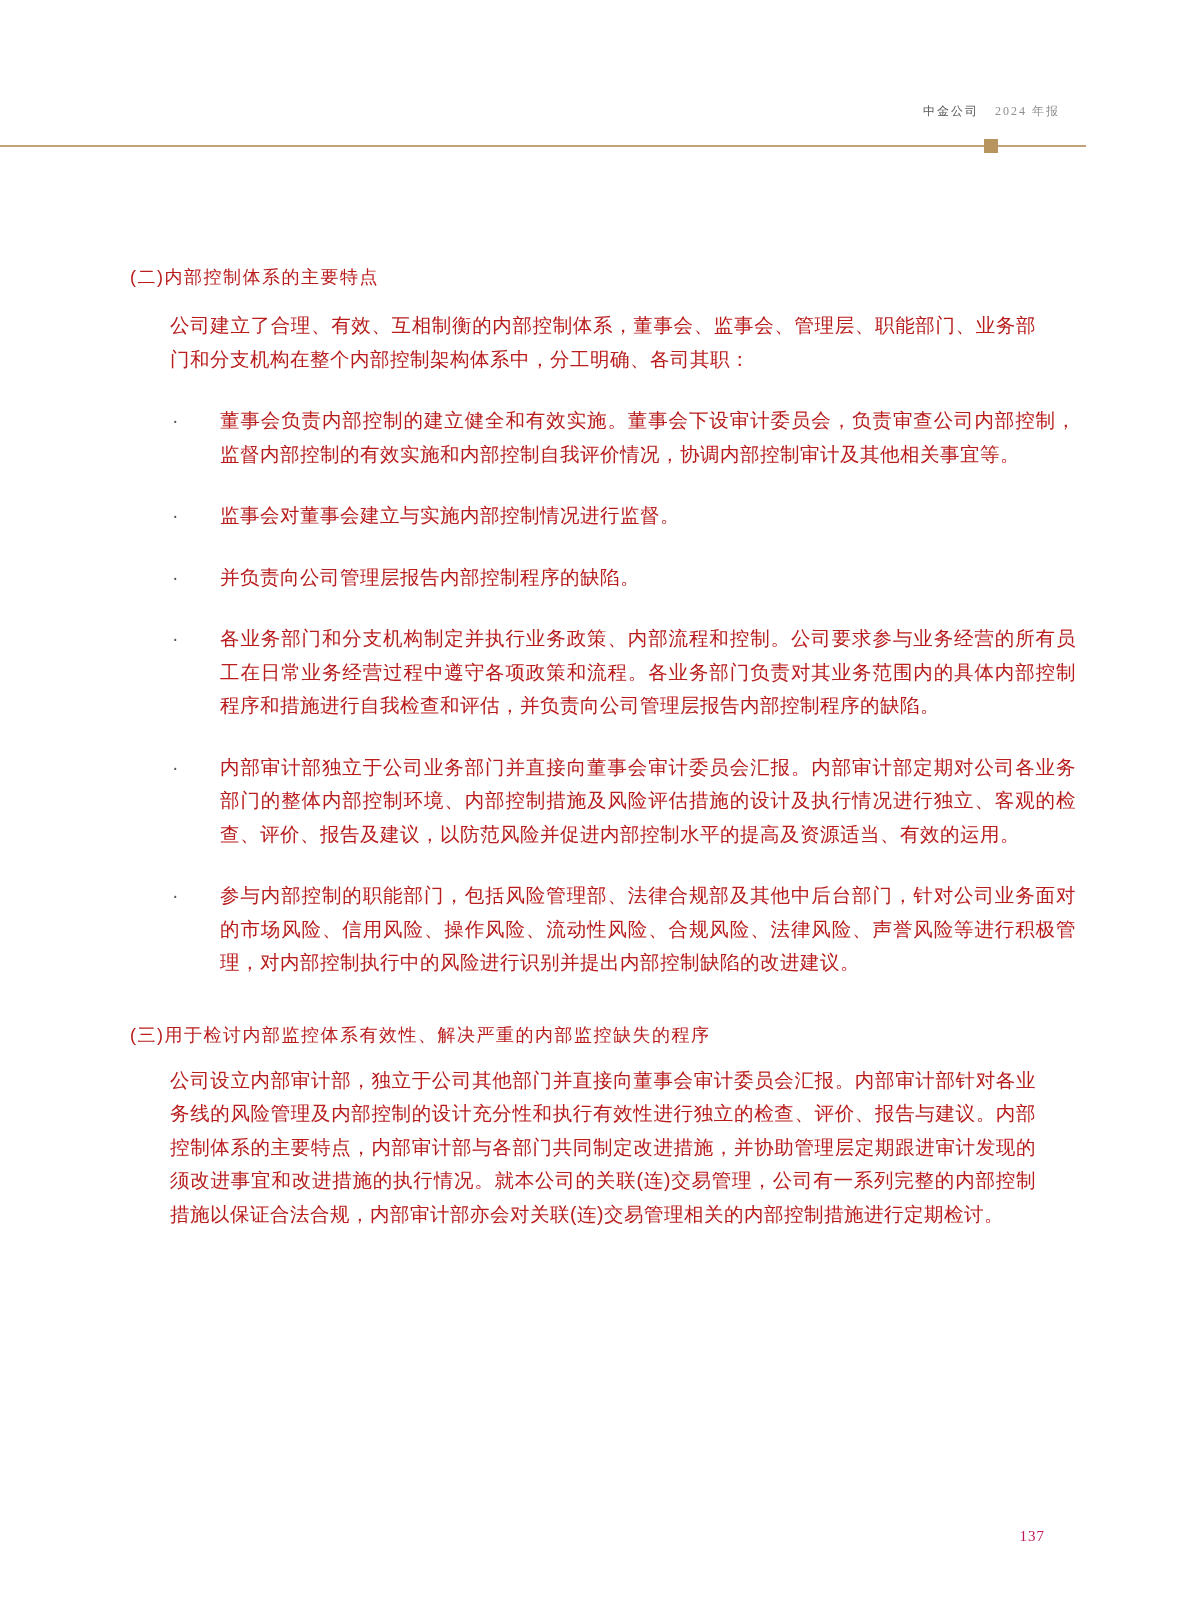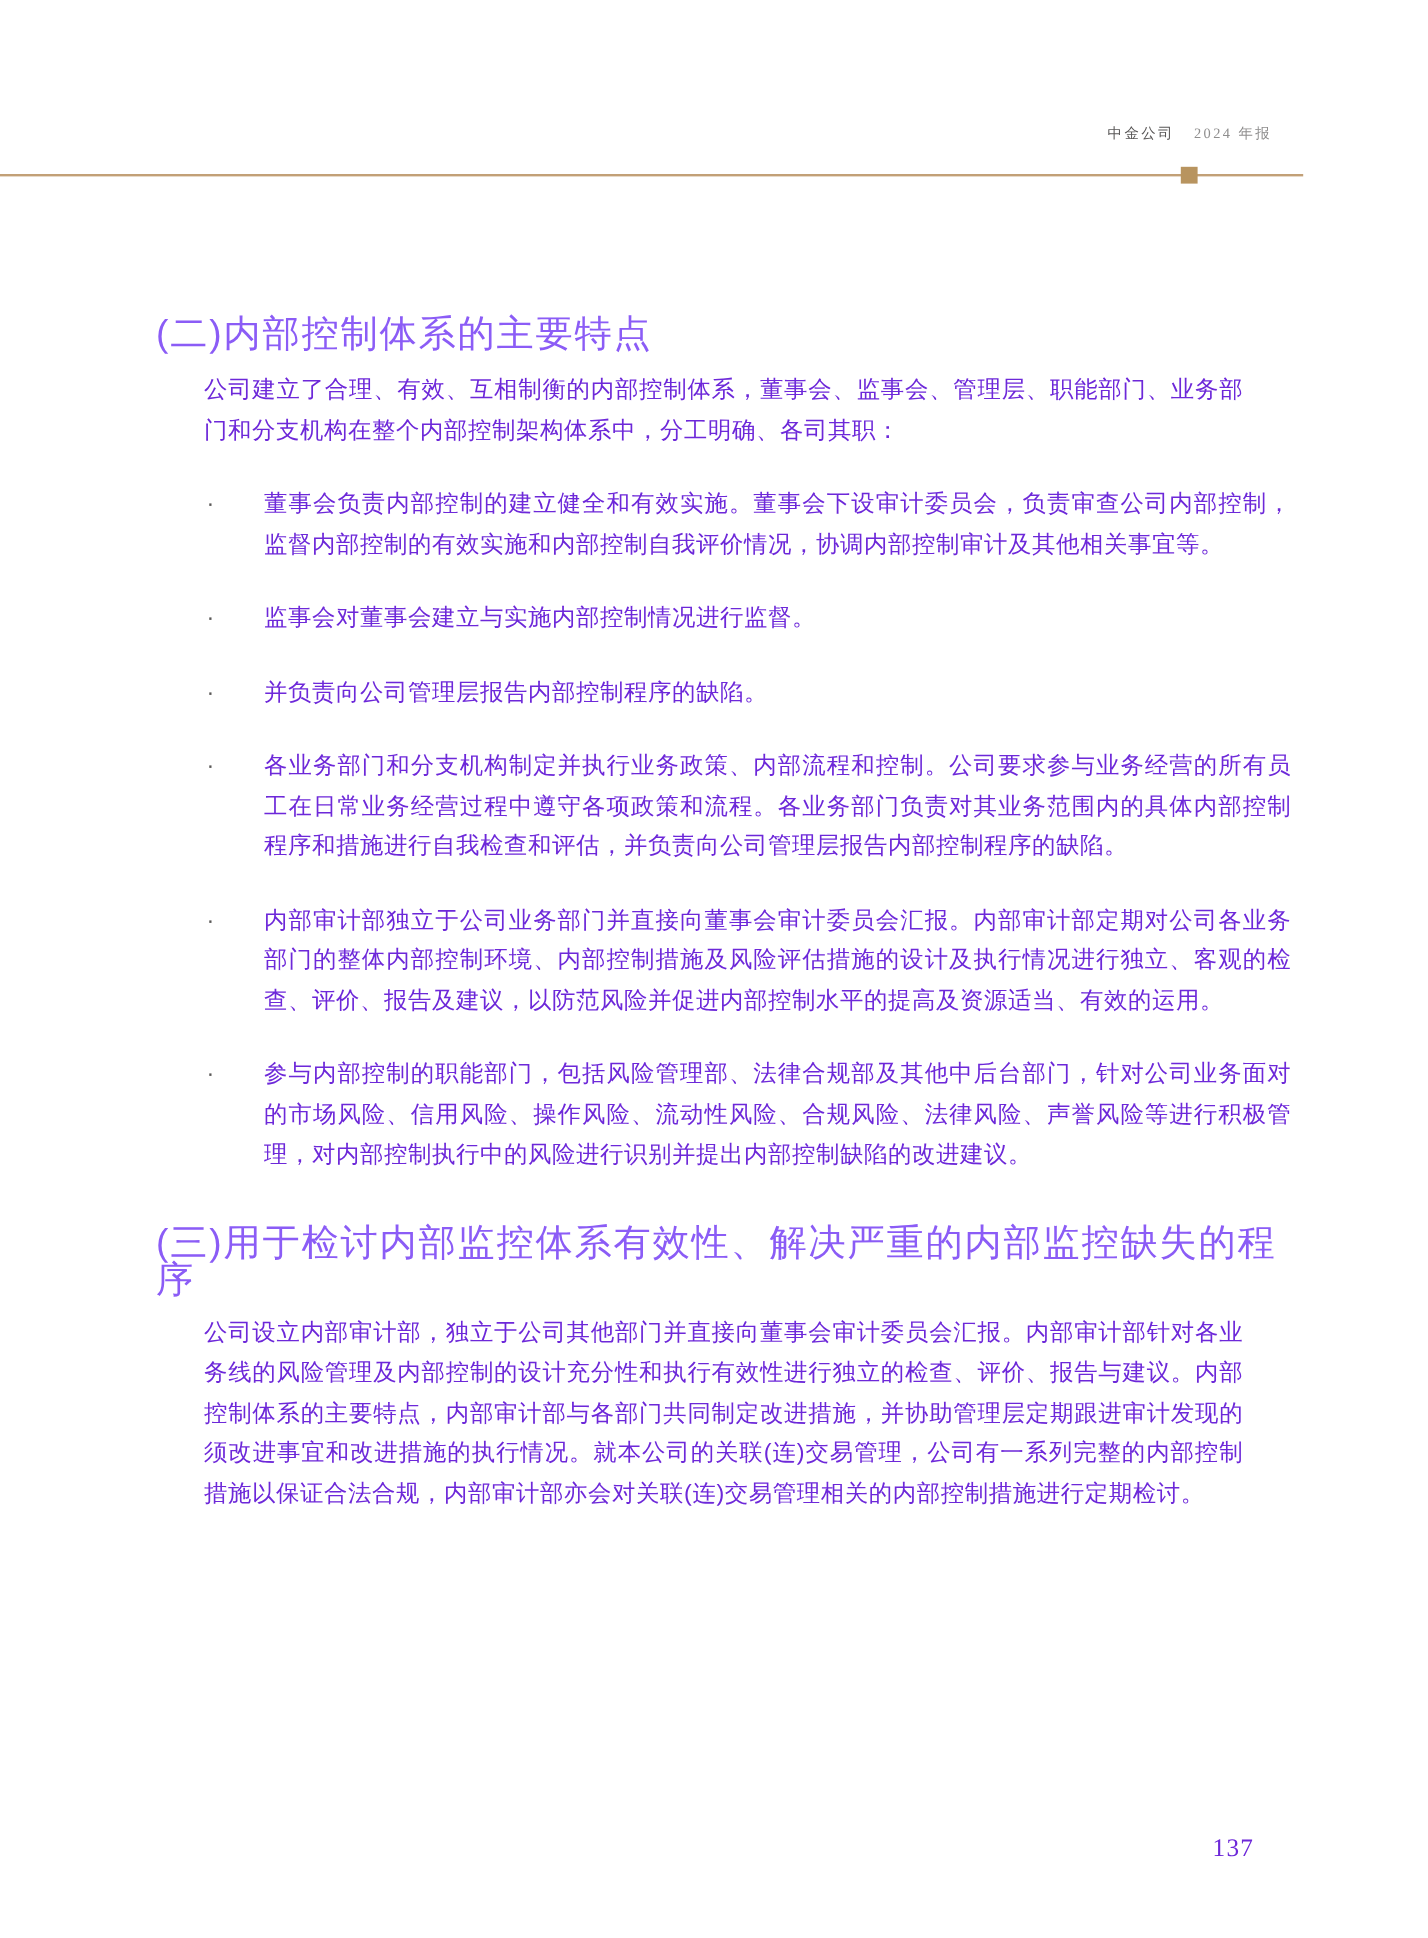--- a/index.html
+++ b/index.html
@@ -26,46 +26,46 @@
     position:absolute; left:984px; top:-6px;
     width:14px; height:14px; background:#b8945f;
   }
   
   .content {
     position:absolute; top:262px; left:130px; width:946px;
     color:#5a5857;
   }
   h2.sec-heading {
     margin:0; font-weight:normal;
-    font-size:31px; line-height:31px;
-    color:#8b5cf6; letter-spacing:1.5px;
+    font-size:18px; line-height:31px;
+    color:#b91c1c; letter-spacing:1.5px;
   }
   .body-text {
     font-size:19.5px; line-height:33.5px;
     letter-spacing:0.5px; text-align:justify;
-    color:#6d28d9;
+    color:#b91c1c;
   }
   p.intro { margin:16px 0 28px 40px; width:866px; }
   ul.bullet-list { list-style:none; margin:0; padding:0; }
   ul.bullet-list li {
     display:flex; margin:0 0 28px 42px;
   }
   ul.bullet-list .dot {
     flex:none; width:48px; color:#5a5857;
     font-size:19.5px; line-height:33.5px;
   }
   ul.bullet-list .li-text { flex:1; max-width:856px; }
   h2.sec-heading.sec3 { margin-top:40px; }
   p.para { margin:13px 0 0 40px; width:866px; }
   p.para.second { margin-top:24px; }
   
   .page-number {
     position:absolute; top:1528px; right:145px;
     font-family:"Liberation Serif","DejaVu Serif",serif;
-    font-size:21px; color:#6d28d9; letter-spacing:1px;
+    font-size:15px; color:#be185d; letter-spacing:1px;
   }
 </style>
 </head>
 <body>
 
 <div class="page">
 
   <div class="header-text">
     <span>中金公司</span><span class="year">2024 年报</span>
   </div>

